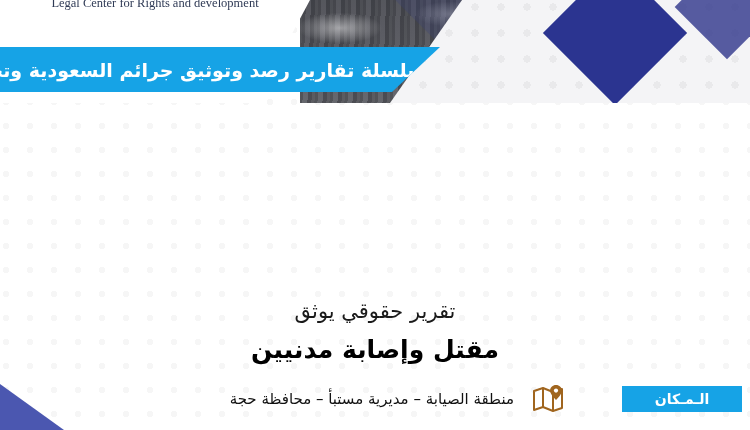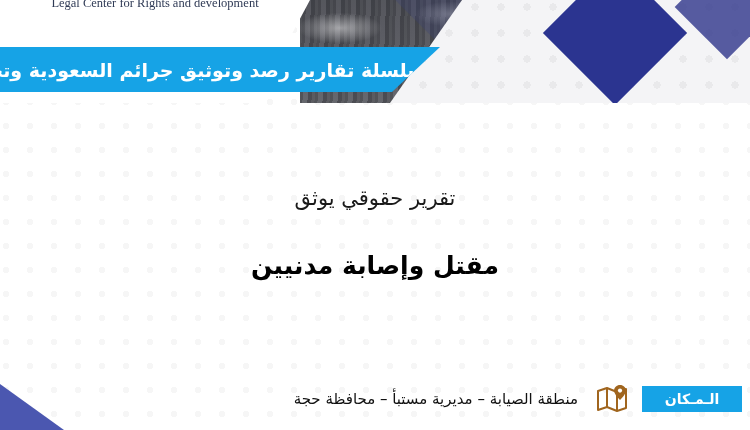--- a/index.html
+++ b/index.html
@@ -100,57 +100,57 @@
     color:#2f3a55;
     z-index:5;
     white-space:nowrap;
   }
 
   
   .main {
     position:absolute; left:0; top:103px; width:750px; height:265px;
     z-index:3;
     display:flex; flex-direction:column;
-    align-items:center; justify-content:center;
+    align-items:center; justify-content:flex-end;
     direction:rtl;
   }
   .t-sub {
     font-size:21px;
     color:#1a1a1a;
     font-weight:400;
     margin-bottom:9px;
     letter-spacing:0px;
   }
   .t-main1, .t-main2 {
     font-size:25px;
     font-weight:700;
     color:#000000;
     line-height:1.45;
-    margin-top:29px;
   }
 
   
   .footer {
     position:absolute; left:0; top:368px; width:750px; height:62px;
     z-index:3;
   }
   .foot-row {
     position:absolute; right:0; display:flex; align-items:center; direction:rtl;
     gap:10px;
   }
   .foot-row.r1 { top:12px; right:8px; }
   .foot-row.r2 { top:58px; right:8px; }
 
   .tag-box {
     background:#16a3e6;
     color:#ffffff;
-    width:100px; height:26px;
+    width:120px; height:26px;
     display:flex; align-items:center; justify-content:center;
     font-size:14px; font-weight:700;
     letter-spacing:2px;
+    margin-left:44px;
   }
   .foot-icon { width:40px; height:38px; display:flex; align-items:center; justify-content:center; }
   .foot-text {
     font-size:15px; color:#111; font-weight:400;
     margin-right:4px; white-space:nowrap;
   }
 
   
   .corner-tri {
     position:absolute; left:0; bottom:0; width:64px; height:46px;

